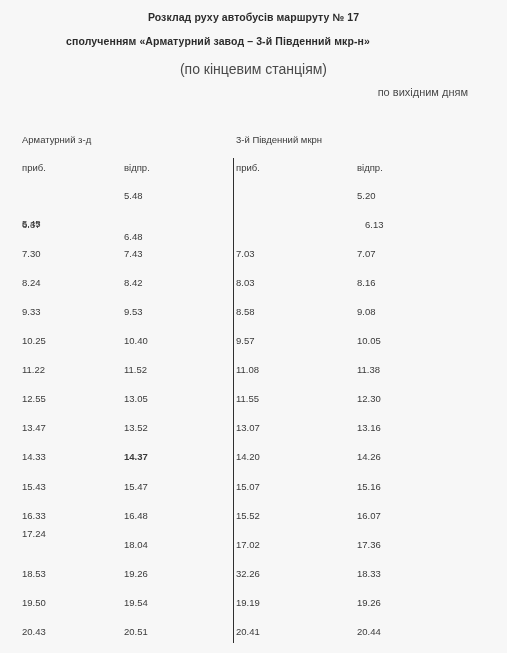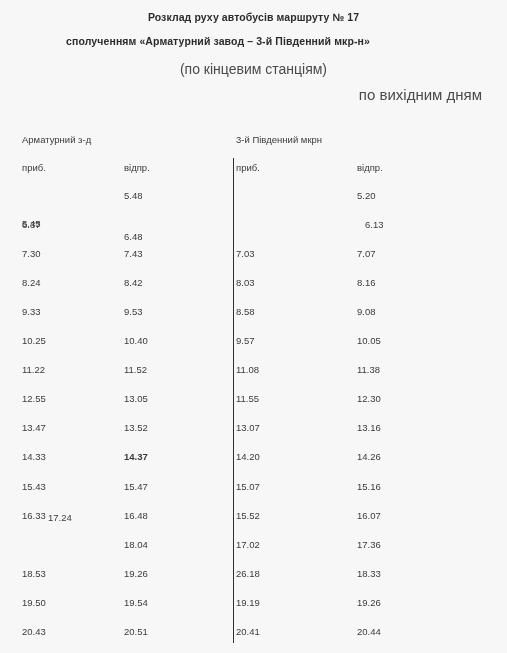--- a/index.html
+++ b/index.html
@@ -49,22 +49,22 @@
     font-size: 14px;
     font-weight: normal;
     color: #4a4a4a;
     position: absolute;
     top: 61px;
     width: 507px;
   }
   .weekend-note {
     position: absolute;
     top: 86px;
-    right: 25px;
-    font-size: 15px;
+    right: 39px;
+    font-size: 11px;
     color: #4a4a4a;
   }
 
   
   .schedule {
     position: absolute;
     left: 0;
     top: 0;
     width: 482px;
     height: 653px;
@@ -196,29 +196,29 @@
         <div class="cell c3" style="top: 480.5px;">15.07</div>
         <div class="cell c4" style="top: 480.5px;">15.16</div>
       </div>
       <div>
         <div class="cell c1" style="top: 509.55px;">16.33</div>
         <div class="cell c2" style="top: 509.55px;">16.48</div>
         <div class="cell c3" style="top: 509.55px;">15.52</div>
         <div class="cell c4" style="top: 509.55px;">16.07</div>
       </div>
       <div>
-        <div class="cell c1" style="top: 512px; margin-left: 26px;">17.24</div>
+        <div class="cell c1" style="top: 528px;">17.24</div>
         <div class="cell c2" style="top: 538.6px;">18.04</div>
         <div class="cell c3" style="top: 538.6px;">17.02</div>
         <div class="cell c4" style="top: 538.6px;">17.36</div>
       </div>
       <div>
         <div class="cell c1" style="top: 567.65px;">18.53</div>
         <div class="cell c2" style="top: 567.65px;">19.26</div>
-        <div class="cell c3" style="top: 567.65px;">26.18</div>
+        <div class="cell c3" style="top: 567.65px;">32.26</div>
         <div class="cell c4" style="top: 567.65px;">18.33</div>
       </div>
       <div>
         <div class="cell c1" style="top: 596.7px;">19.50</div>
         <div class="cell c2" style="top: 596.7px;">19.54</div>
         <div class="cell c3" style="top: 596.7px;">19.19</div>
         <div class="cell c4" style="top: 596.7px;">19.26</div>
       </div>
       <div>
         <div class="cell c1" style="top: 625.75px;">20.43</div>

